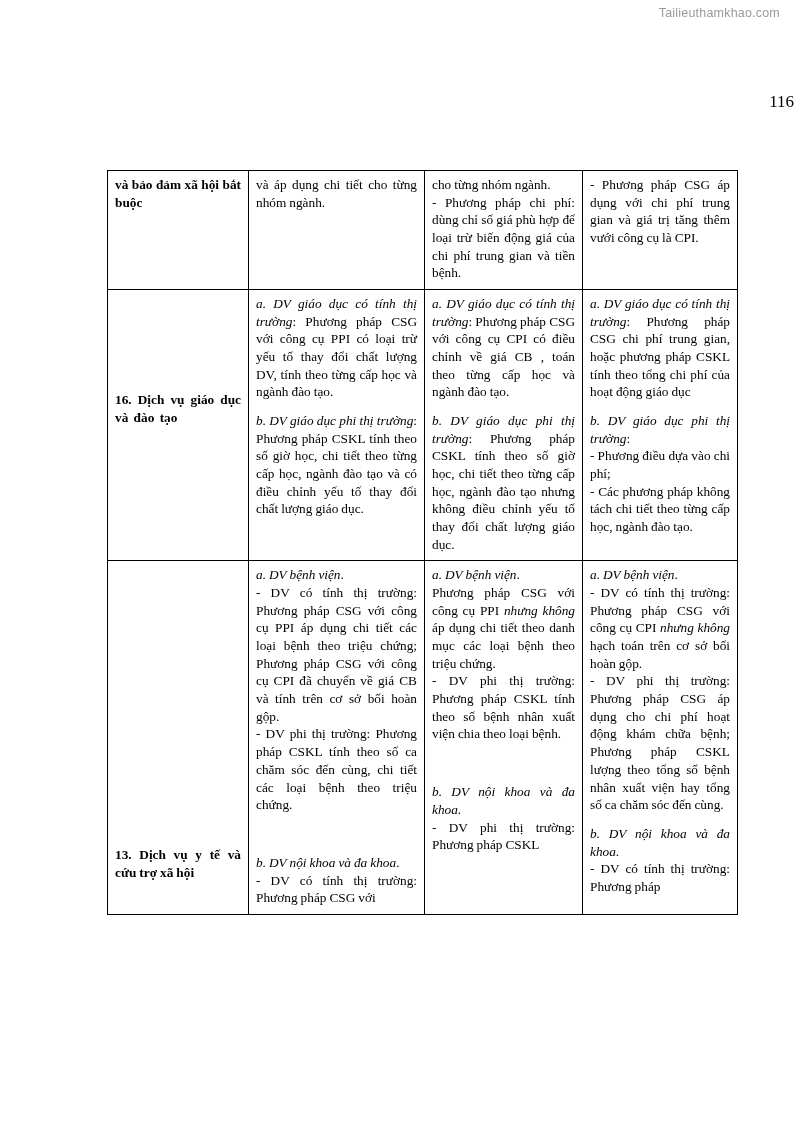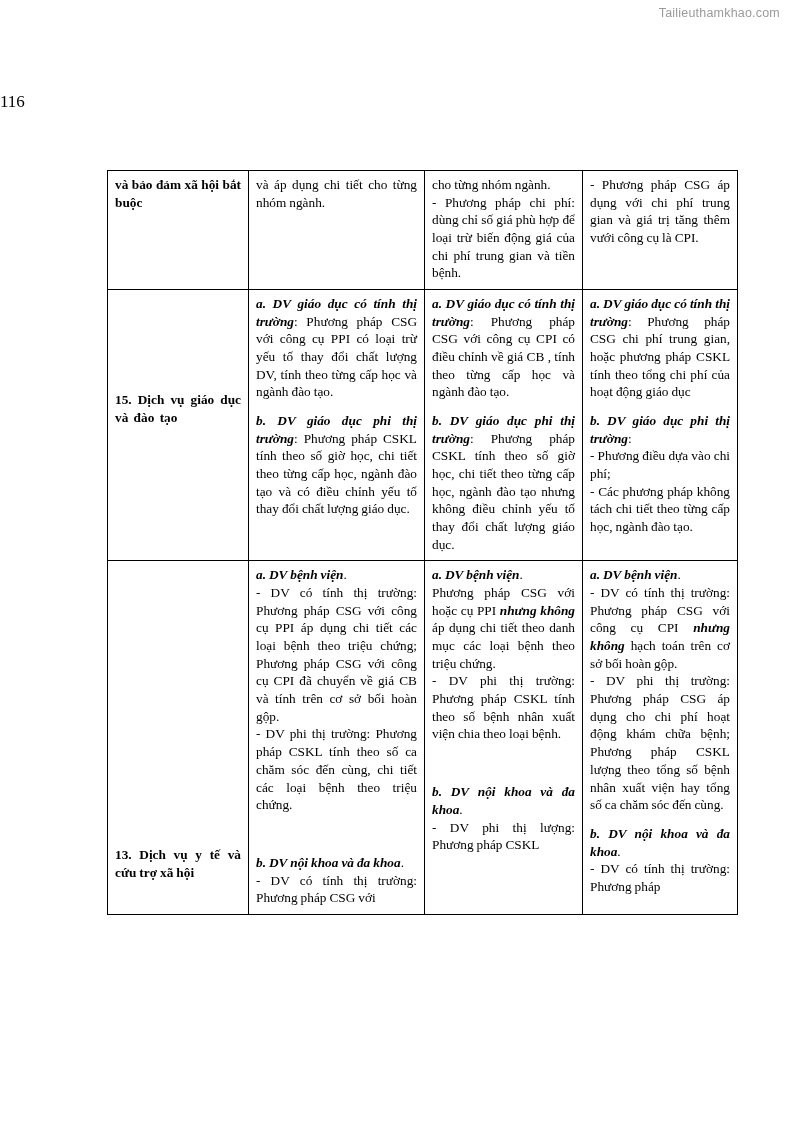--- a/index.html
+++ b/index.html
@@ -28,21 +28,21 @@
     font-family: "Liberation Sans", sans-serif;
     font-size: 12.5px;
     color: #9a9a9a;
     letter-spacing: 0.2px;
   }
   .page-number {
     position: absolute;
     top: 92px;
     left: 0;
     width: 794px;
-    text-align: left;
+    text-align: right;
     font-size: 17px;
     color: #000;
   }
   .table-wrap {
     position: absolute;
     top: 170px;
     left: 107px;
     width: 630px;
   }
   table.doc-table {
@@ -64,21 +64,21 @@
   col.c3 { width: 158px; }
   col.c4 { width: 155px; }
   p {
     margin: 0 0 0 0;
   }
   p + p { margin-top: 0; }
   .para { margin: 0; }
   .gap { height: 11px; }
   .bigap { height: 40px; }
   b { font-weight: bold; }
-  .bi { font-weight: bold; font-style: italic; }
+  .bi { font-weight: normal; font-style: italic; }
   .vcenter-pad-1 { padding-top: 96px; }
   .vcenter-pad-2 { padding-top: 280px; }
   .nowrapspace { word-spacing: 2px; }
 </style>
 </head>
 <body>
 
 <div class="page">
 
   <div class="watermark">Tailieuthamkhao.com</div>
@@ -107,32 +107,32 @@
             <p class="para">- Phương pháp chi phí: dùng chỉ số giá phù hợp để loại trừ biến động giá của chi phí trung gian và tiền bệnh.</p>
           </td>
           <td>
             <p class="para">- Phương pháp CSG áp dụng với chi phí trung gian và giá trị tăng thêm vưới công cụ là CPI.</p>
           </td>
         </tr>
 
         <tr>
           <td>
             <div class="vcenter-pad-1">
-              <p class="para nowrapspace"><b>15. Dịch vụ giáo dục và đào tạo</b></p>
+              <p class="para nowrapspace"><b>16. Dịch vụ giáo dục và đào tạo</b></p>
             </div>
           </td>
 
           <td>
             <p class="para"><span class="bi">a. DV giáo dục có tính thị trường</span><span>: Phương pháp CSG với công cụ PPI có loại trừ yếu tố thay đổi chất lượng DV, tính theo từng cấp học và ngành đào tạo.</span></p>
             <div class="gap"></div>
             <p class="para"><span class="bi">b. DV giáo dục phi thị trường</span><span>: Phương pháp CSKL tính theo số giờ học, chi tiết theo từng cấp học, ngành đào tạo và có điều chỉnh yếu tố thay đổi chất lượng giáo dục.</span></p>
           </td>
 
           <td>
-            <p class="para"><span class="bi">a. DV giáo dục có tính thị trường</span><span>: Phương pháp CSG với công cụ CPI có điều chỉnh về giá CB , tính theo từng cấp học và ngành đào tạo.</span></p>
+            <p class="para"><span class="bi">a. DV giáo dục có tính thị trường</span><span>: Phương pháp CSG với công cụ CPI có điều chỉnh về giá CB , toán theo từng cấp học và ngành đào tạo.</span></p>
             <div class="gap"></div>
             <p class="para"><span class="bi">b. DV giáo dục phi thị trường</span><span>: Phương pháp CSKL tính theo số giờ học, chi tiết theo từng cấp học, ngành đào tạo nhưng không điều chỉnh yếu tố thay đổi chất lượng giáo dục.</span></p>
           </td>
 
           <td>
             <p class="para"><span class="bi">a. DV giáo dục có tính thị trường</span><span>: Phương pháp CSG chi phí trung gian, hoặc phương pháp CSKL tính theo tổng chi phí của hoạt động giáo dục</span></p>
             <div class="gap"></div>
             <p class="para"><span class="bi">b. DV giáo dục phi thị trường</span><span>:</span></p>
             <p class="para">- Phương điều dựa vào chi phí;</p>
             <p class="para">- Các phương pháp không tách chi tiết theo từng cấp học, ngành đào tạo.</p>
@@ -150,25 +150,25 @@
             <p class="para"><span class="bi">a. DV bệnh viện</span><span>.</span></p>
             <p class="para">- DV có tính thị trường: Phương pháp CSG với công cụ PPI áp dụng chi tiết các loại bệnh theo triệu chứng; Phương pháp CSG với công cụ CPI đã chuyển về giá CB và tính trên cơ sở bối hoàn gộp.</p>
             <p class="para">- DV phi thị trường: Phương pháp CSKL tính theo số ca chăm sóc đến cùng, chi tiết các loại bệnh theo triệu chứng.</p>
             <div class="bigap"></div>
             <p class="para"><span class="bi">b. DV nội khoa và đa khoa</span><span>.</span></p>
             <p class="para">- DV có tính thị trường: Phương pháp CSG với</p>
           </td>
 
           <td>
             <p class="para"><span class="bi">a. DV bệnh viện</span><span>.</span></p>
-            <p class="para"><span>Phương pháp CSG với hoặc cụ PPI </span><span class="bi">nhưng không</span><span> áp dụng chi tiết theo danh mục các loại bệnh theo triệu chứng.</span></p>
+            <p class="para"><span>Phương pháp CSG với công cụ PPI </span><span class="bi">nhưng không</span><span> áp dụng chi tiết theo danh mục các loại bệnh theo triệu chứng.</span></p>
             <p class="para">- DV phi thị trường: Phương pháp CSKL tính theo số bệnh nhân xuất viện chia theo loại bệnh.</p>
             <div class="bigap"></div>
             <p class="para"><span class="bi">b. DV nội khoa và đa khoa</span><span>.</span></p>
-            <p class="para">- DV phi thị lượng: Phương pháp CSKL</p>
+            <p class="para">- DV phi thị trường: Phương pháp CSKL</p>
           </td>
 
           <td>
             <p class="para"><span class="bi">a. DV bệnh viện</span><span>.</span></p>
             <p class="para"><span>- DV có tính thị trường: Phương pháp CSG với công cụ CPI </span><span class="bi">nhưng không</span><span> hạch toán trên cơ sở bối hoàn gộp.</span></p>
             <p class="para">- DV phi thị trường: Phương pháp CSG áp dụng cho chi phí hoạt động khám chữa bệnh; Phương pháp CSKL lượng theo tổng số bệnh nhân xuất viện hay tổng số ca chăm sóc đến cùng.</p>
             <div class="gap"></div>
             <p class="para"><span class="bi">b. DV nội khoa và đa khoa</span><span>.</span></p>
             <p class="para">- DV có tính thị trường: Phương pháp</p>
           </td>

